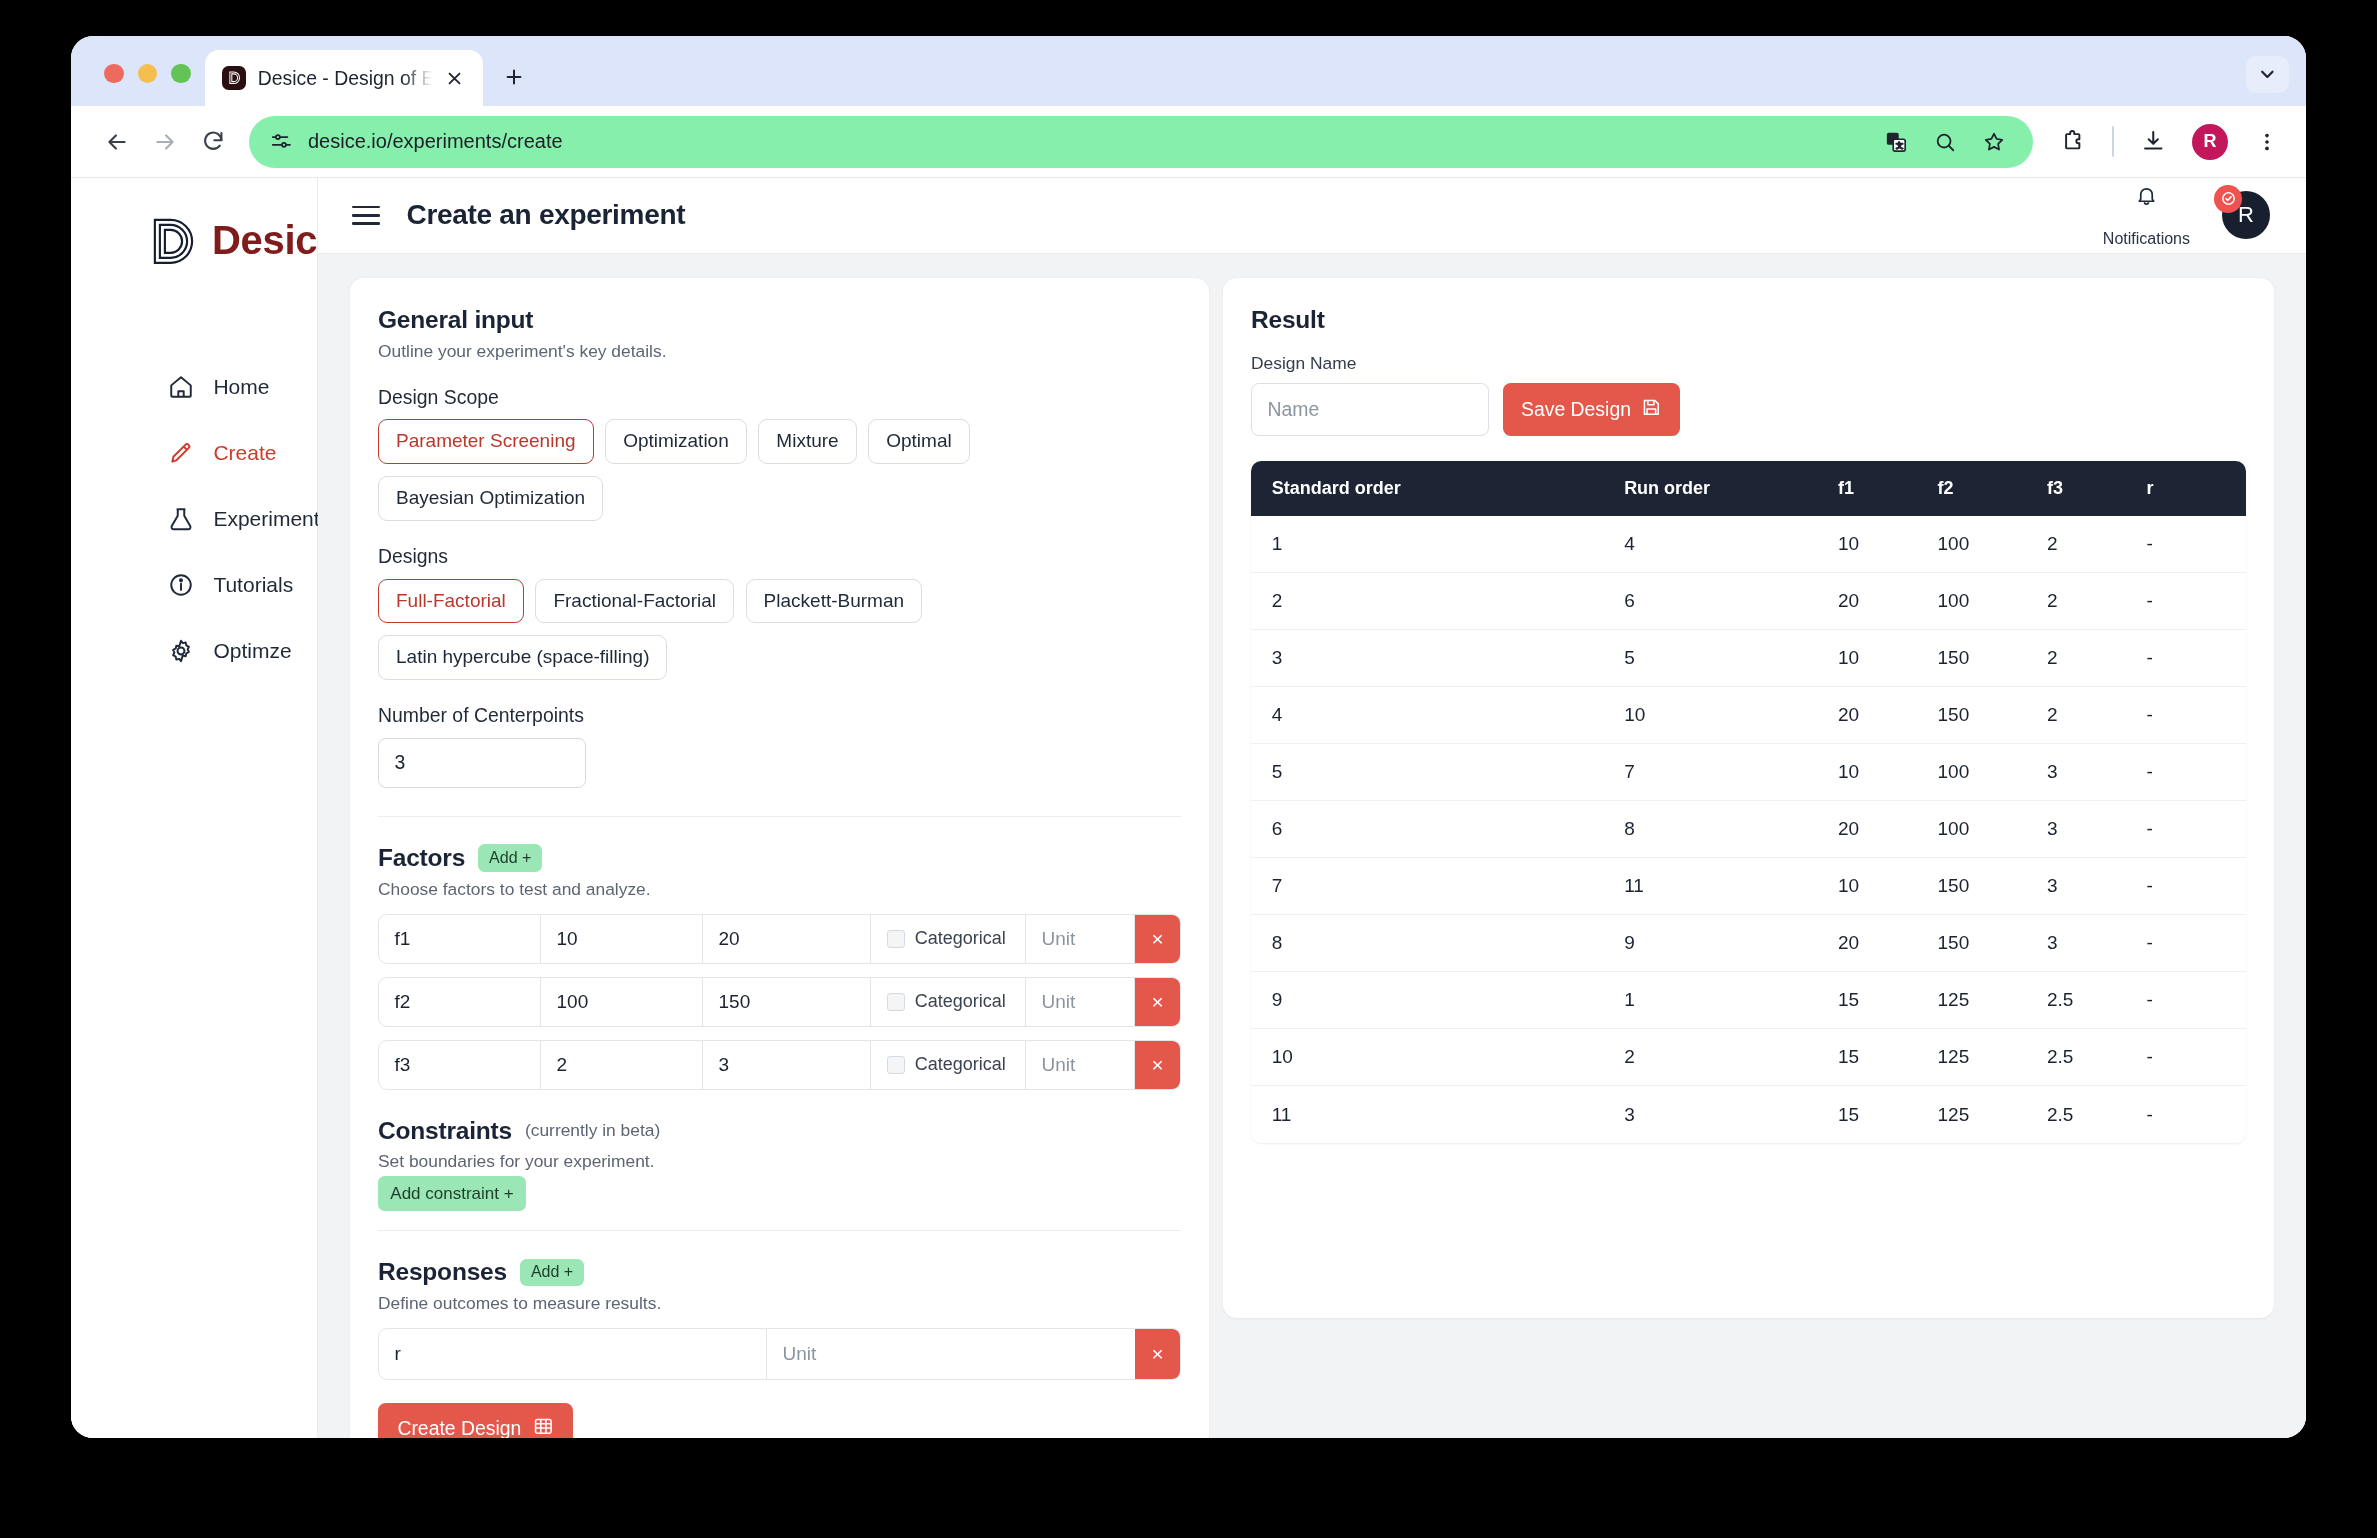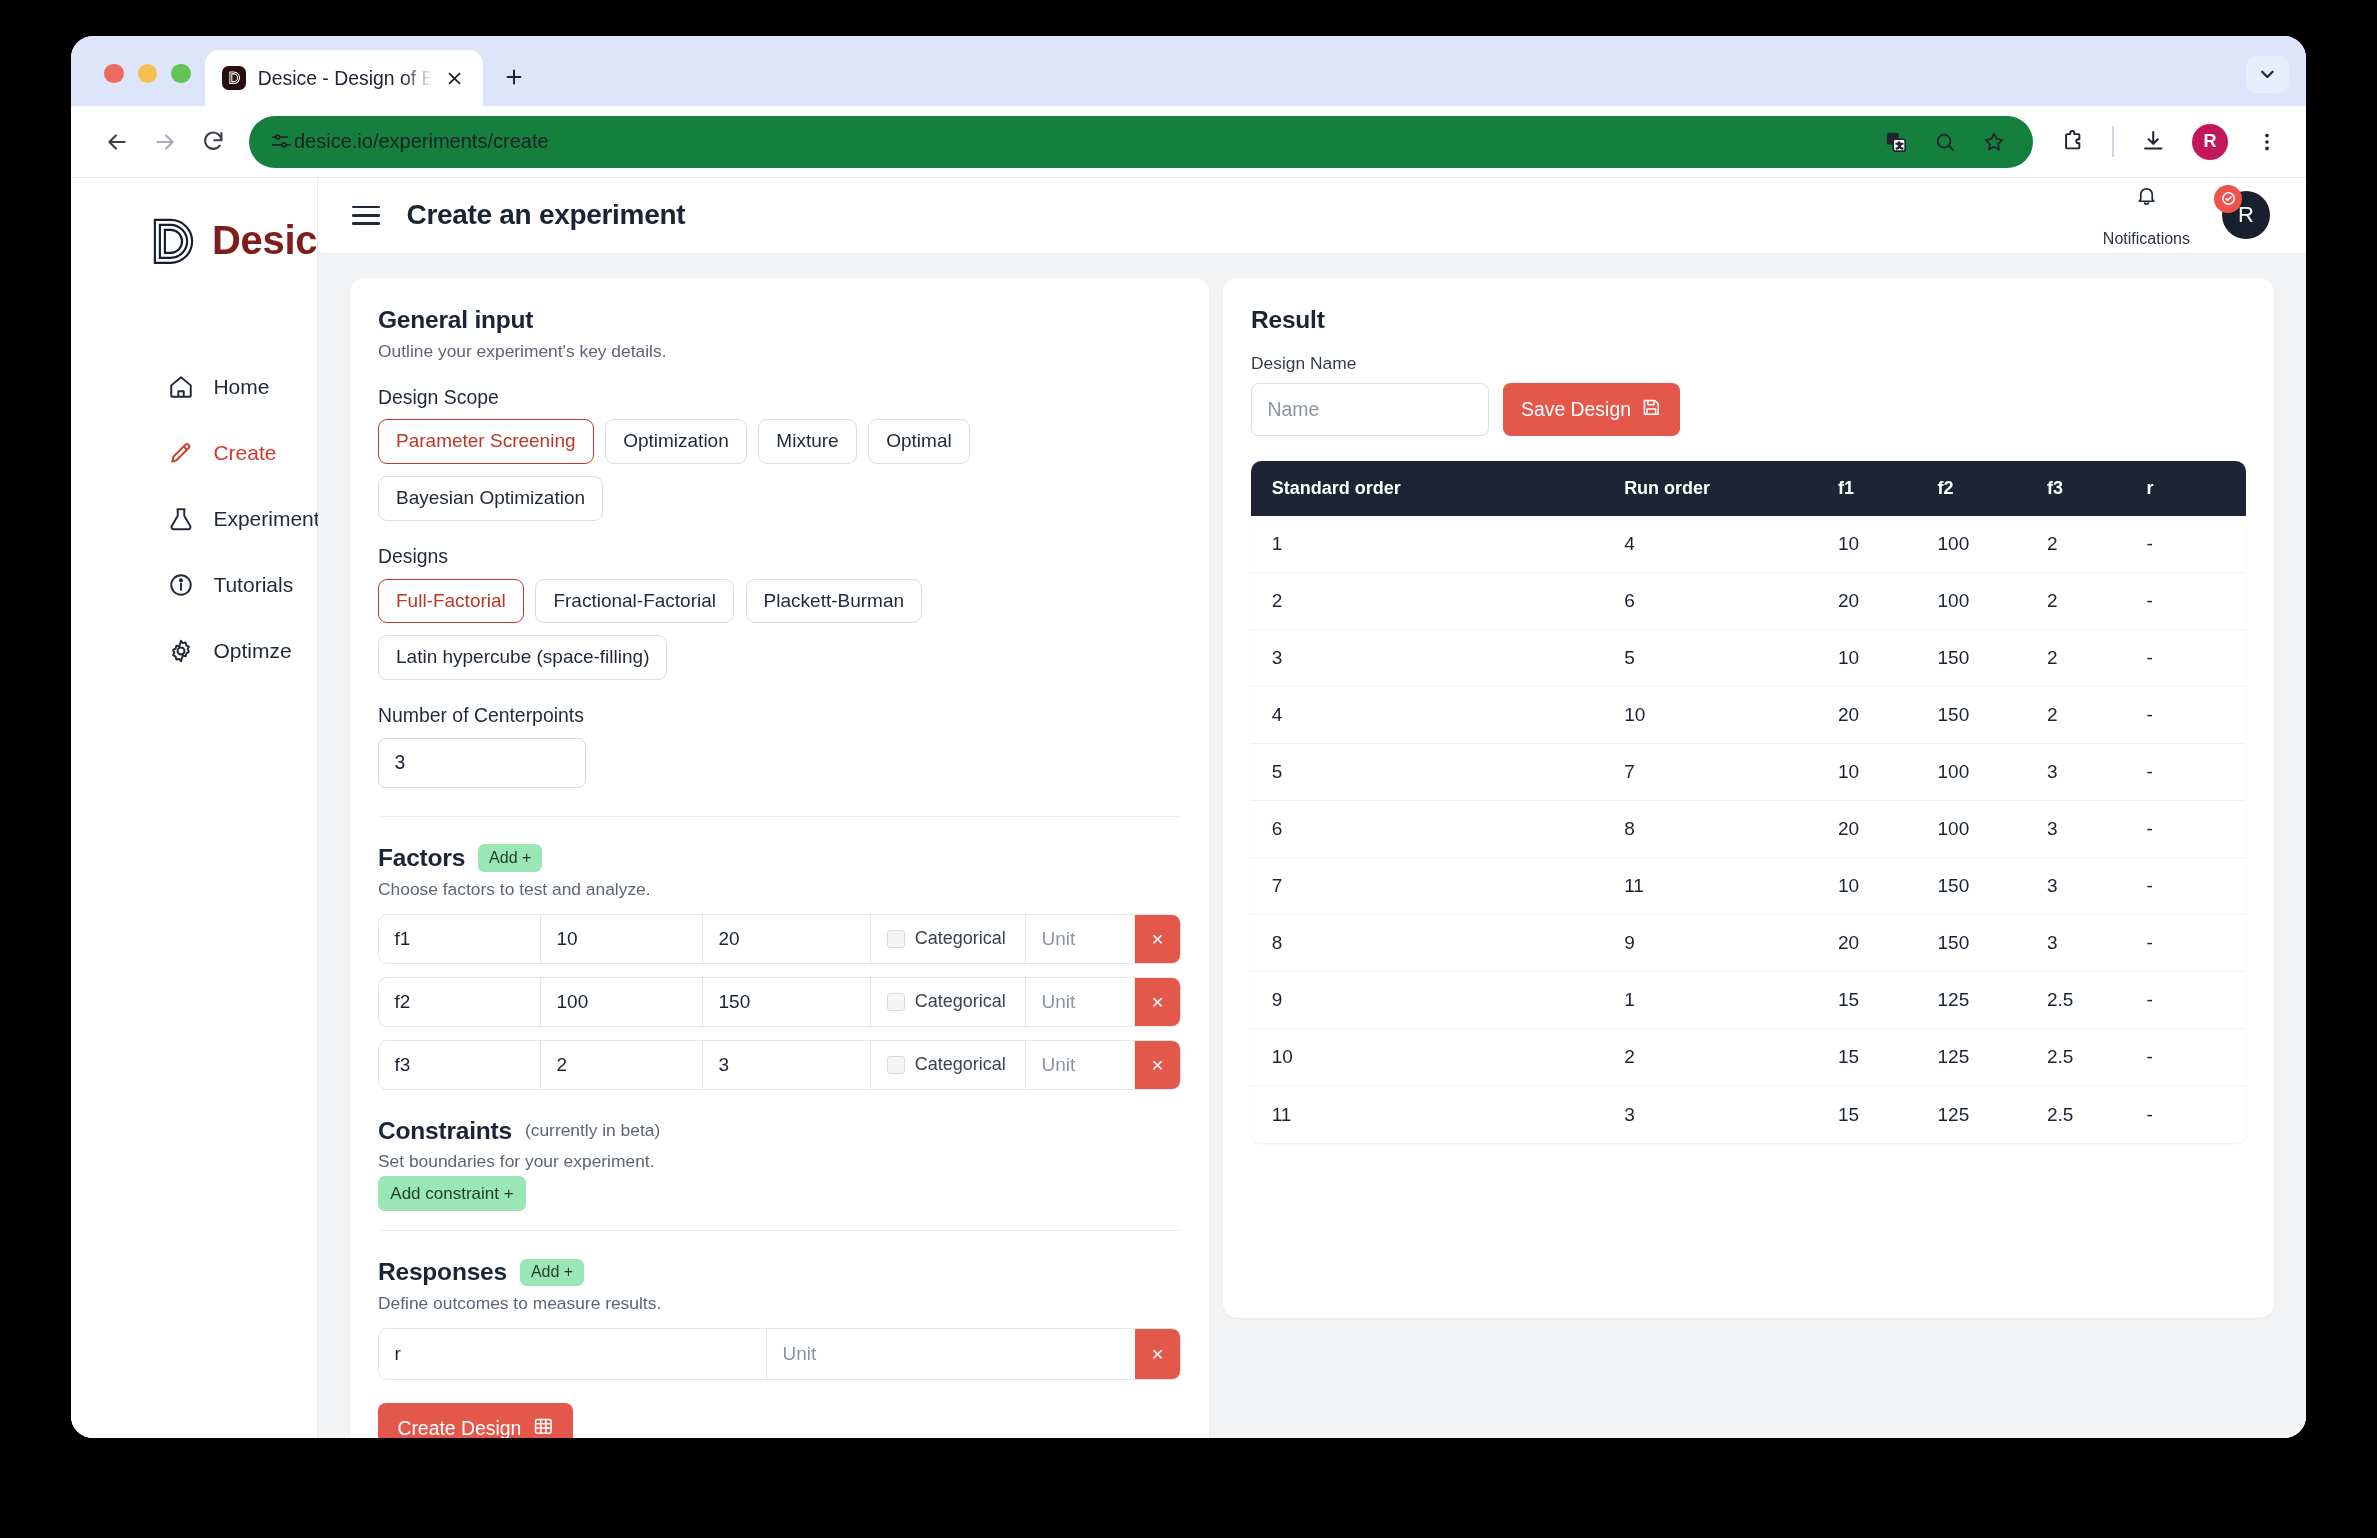--- a/index.html
+++ b/index.html
@@ -74,22 +74,22 @@
   .toolbar {
     height: 72px; background:#ffffff;
     display:flex; align-items:center; padding: 0 22px;
     border-bottom: 1.3px solid #e6e8ec;
     gap: 0;
   }
   .nav-btn { width: 48px; height: 48px; display:flex; align-items:center; justify-content:center; color:#3a3f4a; flex:0 0 auto;}
   .nav-btn.fwd { color:#a9adb6; }
   .omnibox {
     flex: 1 1 auto; height: 52px; margin: 0 6.5px 0 11.6px;
-    background: #15803d; border-radius: 27px;
-    display:flex; align-items:center; padding: 0 19.4px; 
+    background: #86efac; border-radius: 27px;
+    display:flex; align-items:center; padding: 0 19.4px; gap: 14px;
   }
   .omni-icon { width:26px; height:26px; display:flex; align-items:center; justify-content:center; color:#20242e; flex:0 0 auto;}
   .omni-url { font-size: 20px; color:#1b1f27; white-space:nowrap; }
   .omni-actions { display:flex; align-items:center; gap: 19.4px; margin-left:auto; padding-right:3.9px;}
   .omni-actions .ic { width:30px; height:30px; display:flex; align-items:center; justify-content:center; color:#20242e;}
   .tb-right { display:flex; align-items:center; gap: 22px; padding-left: 17px; }
   .tb-right .ic { width:34px; height:34px; display:flex; align-items:center; justify-content:center; color:#20242e;}
   .tb-sep { width:1.9px; height:31px; background:#cdd4e4; border-radius:1.3px; }
   .profile-pill {
     width: 36px; height: 36px; border-radius: 50%;

